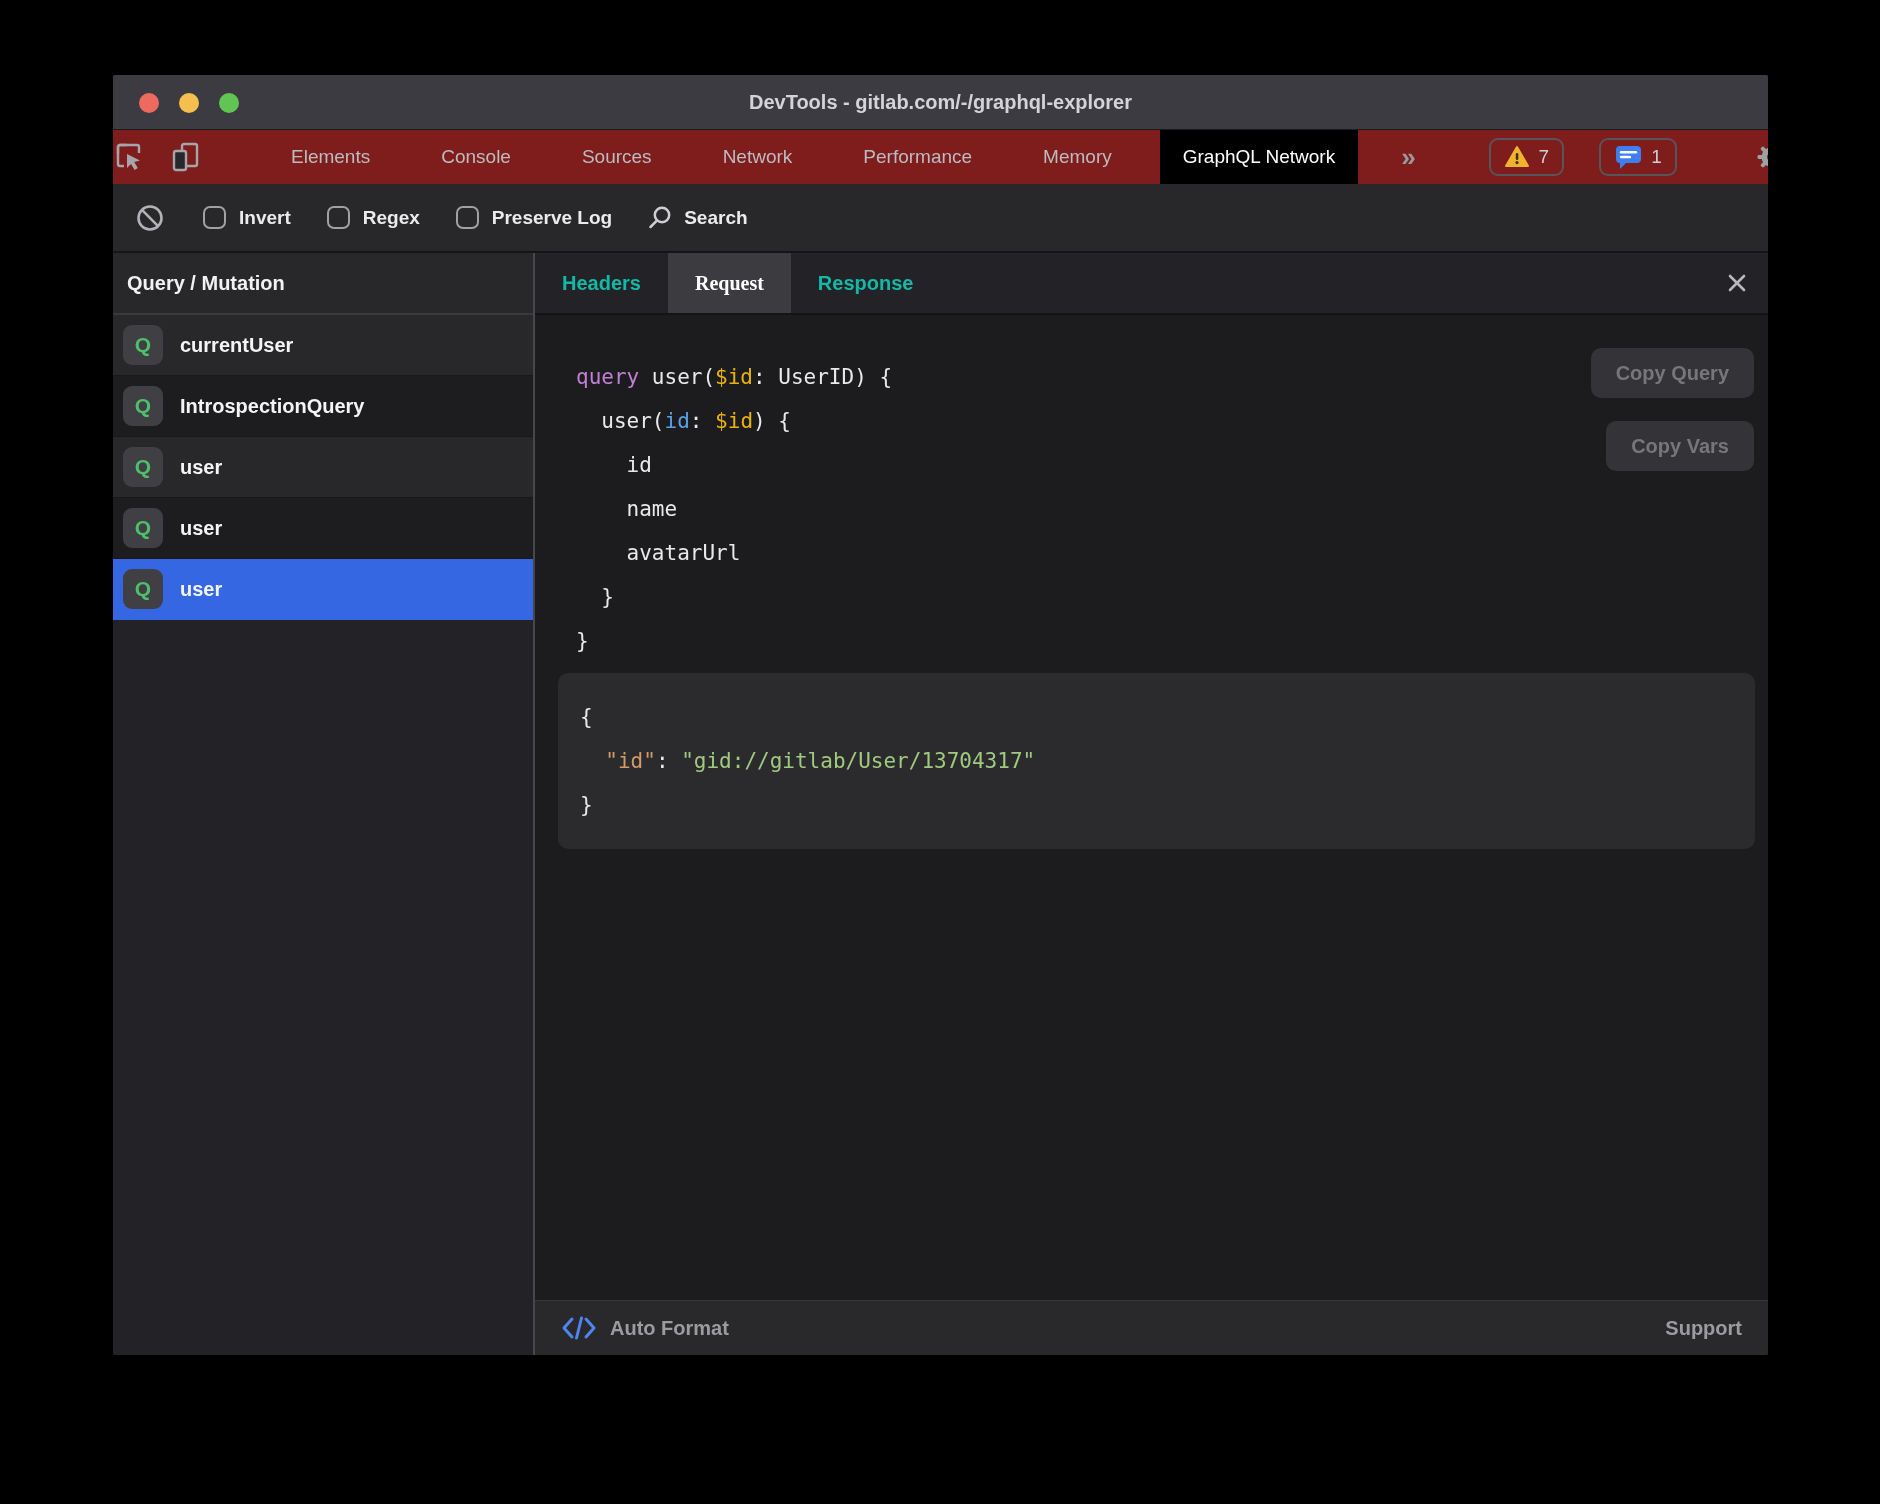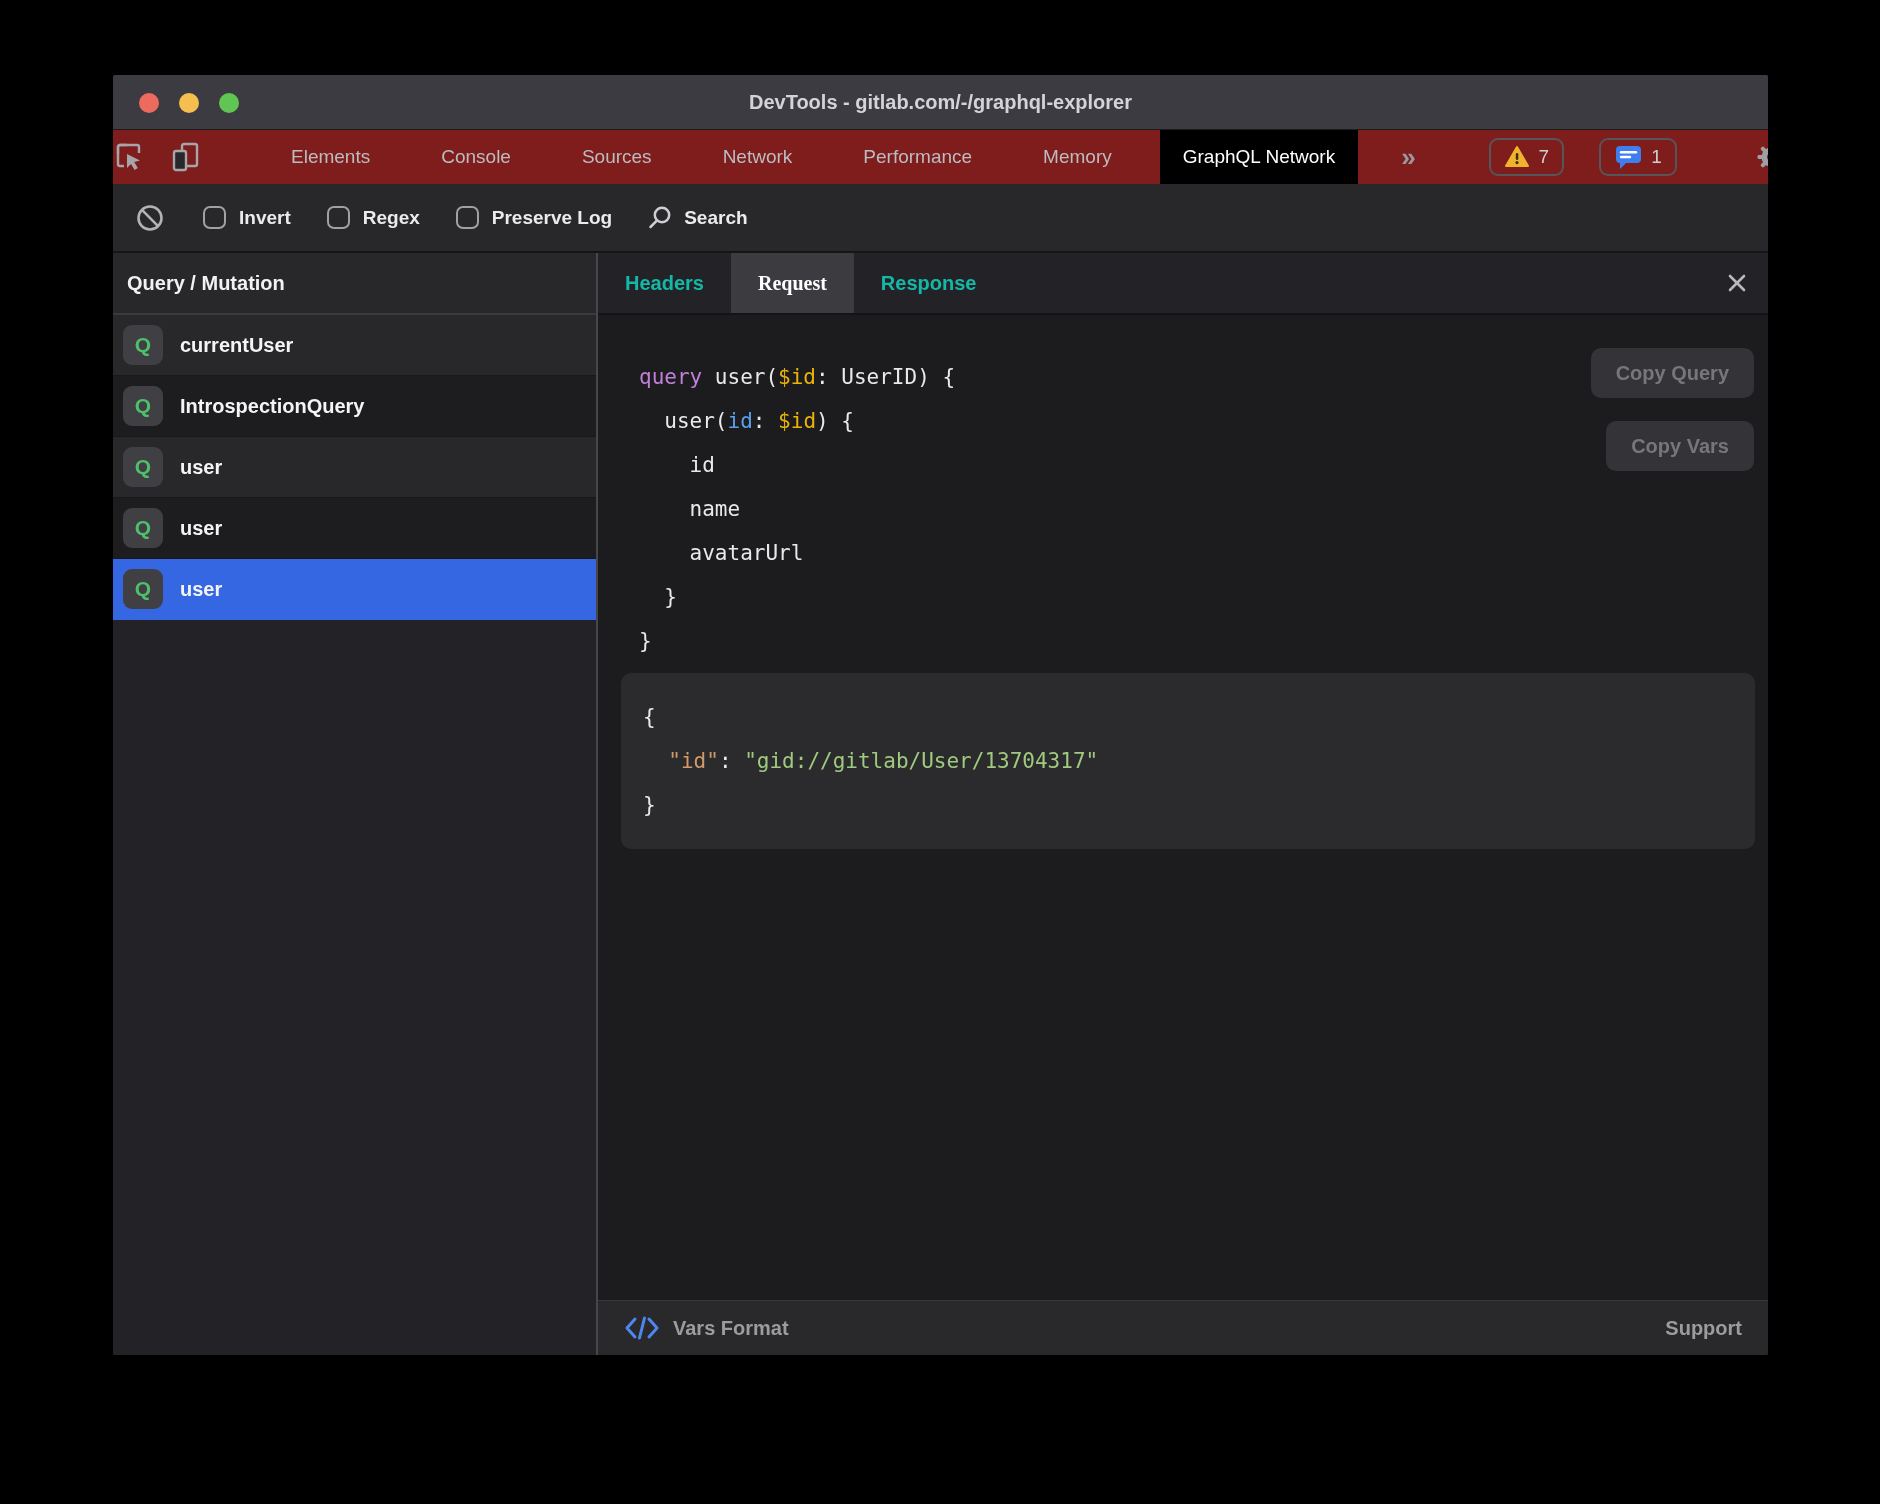--- a/index.html
+++ b/index.html
@@ -43,21 +43,21 @@
   }
   .filter-input::placeholder { color:#8b8b90; }
   .checkbox-group { display:flex; align-items:center; gap:13px; margin-left:36px; }
   .checkbox { width:23px; height:23px; border:2.5px solid #a0a0a5; border-radius:7px; background:transparent; }
   .check-label { font-size:19px; font-weight:600; color:#ebebed; white-space:nowrap; }
   .search-group { display:flex; align-items:center; gap:10px; margin-left:34px; }
 
   
   .main { flex:1; min-height:0; display:flex; }
 
-  .sidebar { flex:none; width:485px; background:#232327; border-right:2px solid #47474b; display:flex; flex-direction:column; }
+  .sidebar { flex:none; width:422px; background:#232327; border-right:2px solid #47474b; display:flex; flex-direction:column; }
   .sidebar-header { flex:none; height:62px; display:flex; align-items:center; padding:0 14px; background:#28282b; border-bottom:2px solid #3a3a3e; font-size:20px; font-weight:700; color:#f2f2f4; }
   .query-item { height:61px; display:flex; align-items:center; gap:17px; padding:0 10px; font-size:20px; font-weight:700; color:#f4f4f6; border-bottom:1px solid #18181a; }
   .query-item.row-light { background:#28282b; }
   .query-item.row-dark  { background:#1d1d20; }
   .query-item.selected  { background:#3667e2; border-bottom-color:#3667e2; }
   .q-badge { flex:none; width:40px; height:40px; border-radius:9px; background:#3f3f44; color:#4ec06c; display:flex; align-items:center; justify-content:center; font-size:21px; font-weight:800; }
 
   .panel { flex:1; min-width:0; display:flex; flex-direction:column; background:#1c1c1f; }
   .detail-tabs { flex:none; height:62px; display:flex; align-items:stretch; background:#232327; border-bottom:2px solid #141416; }
   .detail-tab { display:flex; align-items:center; padding:0 27px; font-size:20px; font-weight:600; color:#14b8a6; white-space:nowrap; }
@@ -275,21 +275,21 @@
         </div>
       </div>
 
       <div class="footer">
         <div style="display:flex;align-items:center;gap:13px;">
           <svg width="36" height="26" viewBox="0 0 36 26">
             <polyline points="11,4 3,13 11,22" fill="none" stroke="#4e86f0" stroke-width="3" stroke-linecap="round" stroke-linejoin="round"></polyline>
             <polyline points="25,4 33,13 25,22" fill="none" stroke="#4e86f0" stroke-width="3" stroke-linecap="round" stroke-linejoin="round"></polyline>
             <line x1="20.5" y1="3" x2="15.5" y2="23" stroke="#4e86f0" stroke-width="3" stroke-linecap="round"></line>
           </svg>
-          <span class="footer-label">Vars Format</span>
+          <span class="footer-label">Auto Format</span>
         </div>
         <div class="footer-spacer"></div>
         <span class="footer-label">Support</span>
       </div>
     </div>
   </div>
 
 </div>
 
 </body></html>

